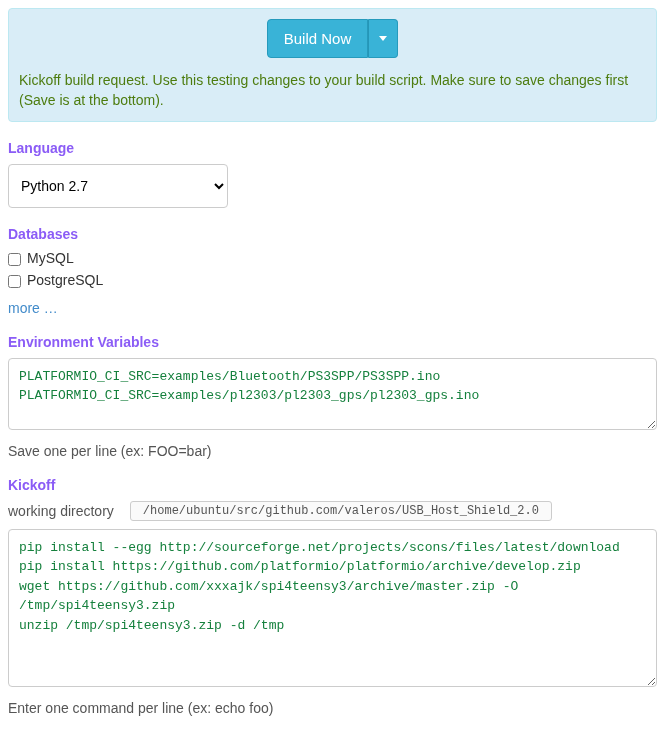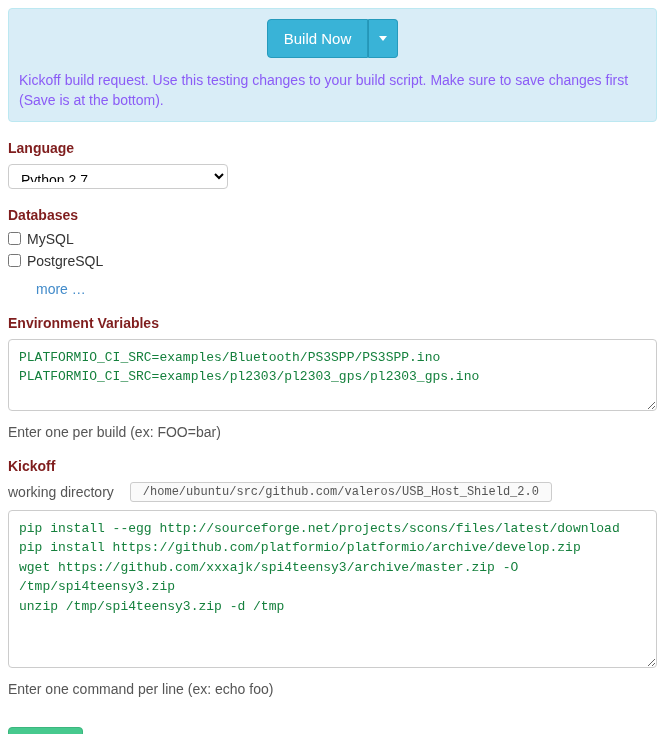--- a/index.html
+++ b/index.html
@@ -44,38 +44,38 @@
     display: flex;
     align-items: center;
   }
   .caret {
     display: inline-block;
     width: 0; height: 0;
     border-left: 4px solid transparent;
     border-right: 4px solid transparent;
     border-top: 5px solid #fff;
   }
-  .alert-text { color: #8b5cf6; line-height: 1.45; }
+  .alert-text { color: #4d7c0f; line-height: 1.45; }
   .section-label {
     font-weight: bold;
-    color: #7f1d1d;
+    color: #8b5cf6;
     margin: 18px 0 8px 0;
   }
   select.lang {
     width: 220px;
     padding: 6px 8px;
     border: 1px solid #ccc;
     border-radius: 4px;
     font-size: 14px;
     background: #fff;
-    height: 25px;
+    height: 44px;
   }
-  .chk-row { margin: 6px 0; display: flex; align-items: center; gap: 6px; }
+  .chk-row { margin: 6px 0; display: flex; align-items: flex-end; gap: 6px; }
   .chk-row input { margin: 0; }
-  .more-link { color: #428bca; cursor: pointer; text-decoration: none; margin-top: 6px; display: inline-block; margin-left: 28px; }
+  .more-link { color: #428bca; cursor: pointer; text-decoration: none; margin-top: 6px; display: inline-block; }
   textarea.envvars, textarea.commands {
     width: 100%;
     border: 1px solid #ccc;
     border-radius: 4px;
     padding: 8px 10px;
     font-family: "Courier New", monospace;
     font-size: 13px;
     color: #15803d;
     resize: both;
     line-height: 1.5;
@@ -132,21 +132,21 @@
 </div>
 <div class="chk-row">
   <input type="checkbox" style="">
   <span>PostgreSQL</span>
 </div>
 <a class="more-link">more …</a>
 
 <div class="section-label">Environment Variables</div>
 <textarea class="envvars" style="">PLATFORMIO_CI_SRC=examples/Bluetooth/PS3SPP/PS3SPP.ino
 PLATFORMIO_CI_SRC=examples/pl2303/pl2303_gps/pl2303_gps.ino</textarea>
-<div class="hint">Enter one per build (ex: FOO=bar)</div>
+<div class="hint">Save one per line (ex: FOO=bar)</div>
 
 <div class="section-label">Kickoff</div>
 <div class="wd-row">
   <span class="wd-label">working directory</span>
   <span class="wd-box">/home/ubuntu/src/github.com/valeros/USB_Host_Shield_2.0</span>
 </div>
 <textarea class="commands" style="">pip install --egg http://sourceforge.net/projects/scons/files/latest/download
 pip install https://github.com/platformio/platformio/archive/develop.zip
 wget https://github.com/xxxajk/spi4teensy3/archive/master.zip -O /tmp/spi4teensy3.zip
 unzip /tmp/spi4teensy3.zip -d /tmp</textarea>

